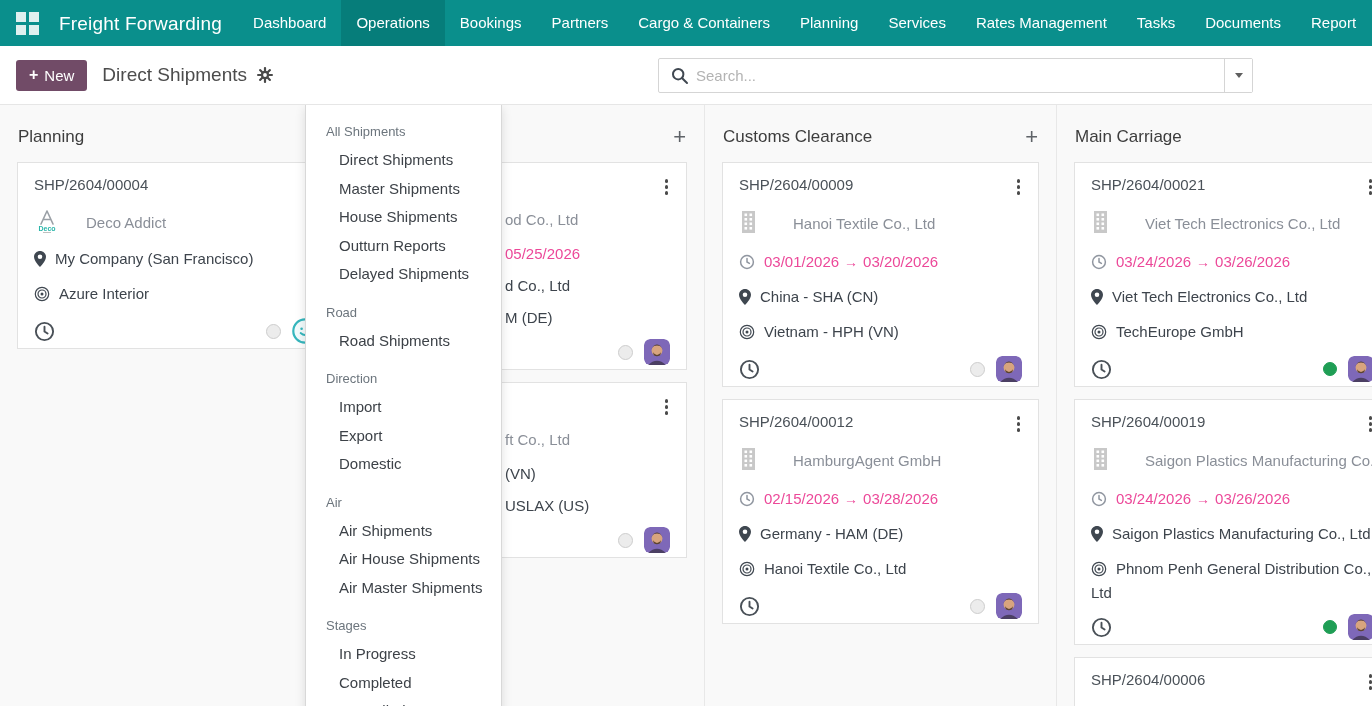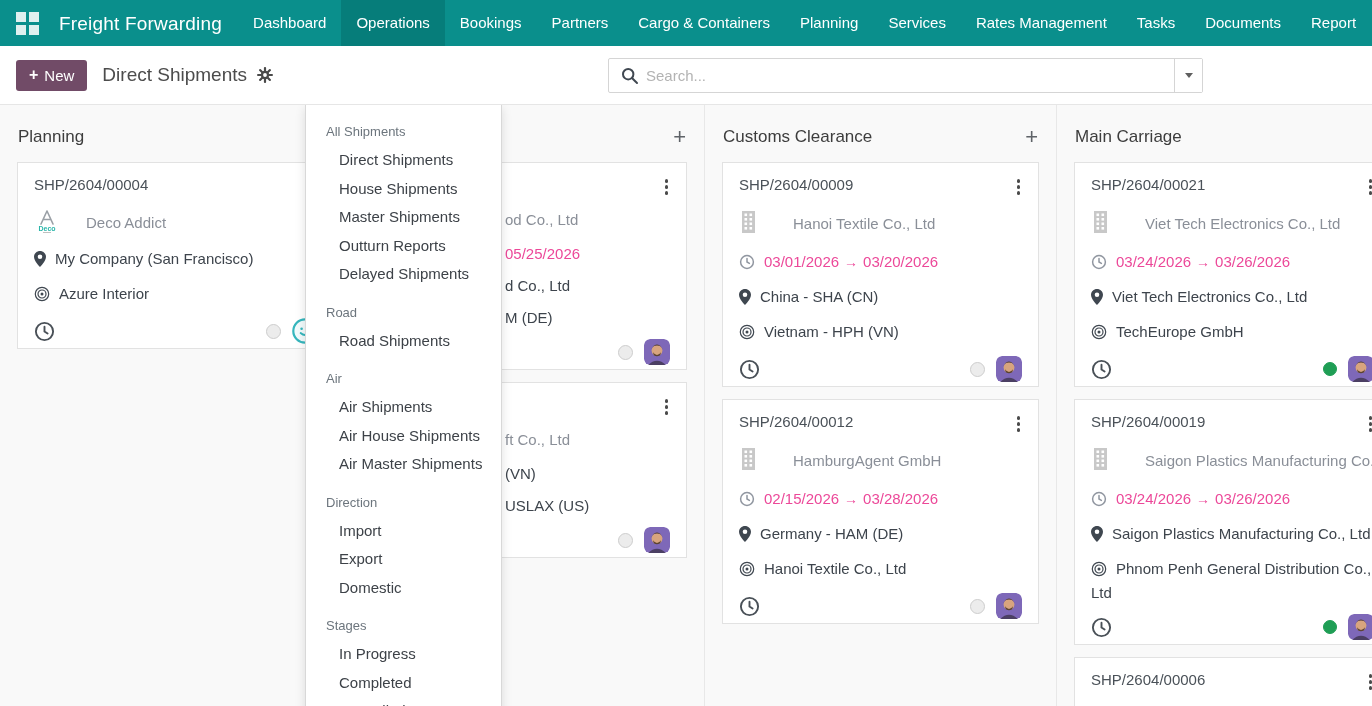--- a/index.html
+++ b/index.html
@@ -19,21 +19,21 @@
 
   
   .controlbar { height:59px; background:#fff; border-bottom:1px solid #e6e6e6;
                 position:relative; display:flex; align-items:center; }
   .new-btn { margin-left:16px; background:#714B67; color:#fff; font-size:15px;
              padding:7px 13px; border:none; border-radius:3px; display:flex;
              align-items:center; gap:6px; cursor:pointer; }
   .new-btn .plus { font-weight:700; font-size:16px; line-height:14px; }
   .page-title { font-size:19px; color:#4c4c4c; margin-left:15px; white-space:nowrap; }
   .gear-wrap { margin-left:10px; display:flex; align-items:center; cursor:pointer; }
-  .search-wrap { position:absolute; left:608px; top:12px; width:595px; height:35px;
+  .search-wrap { position:absolute; left:658px; top:12px; width:595px; height:35px;
                  display:flex; border:1px solid #d5d5d5; border-radius:2px; background:#fff; }
   .search-icon-box { display:flex; align-items:center; padding:0 7px 0 12px; }
   .search-input { flex:1; border:none; outline:none; font-size:15px; color:#555;
                   font-family:inherit; background:transparent; }
   .search-input::placeholder { color:#b3b3b3; }
   .caret-btn { width:28px; border-left:1px solid #d5d5d5; display:flex; align-items:center;
                justify-content:center; cursor:pointer; background:#fff; }
   .caret { width:0; height:0; border-left:4.5px solid transparent;
            border-right:4.5px solid transparent; border-top:5.5px solid #5f5f5f; }
 
@@ -507,41 +507,41 @@
             <i></i>
           </div>
         </div>
       </div>
     </div>
 
   <div class="dropdown" id="ops-menu" style="top:0">
       <div class="menu-section">
         <div class="menu-section-title">All Shipments</div>
         <div class="menu-item">Direct Shipments</div>
+        <div class="menu-item">Master Shipments</div>
         <div class="menu-item">House Shipments</div>
-        <div class="menu-item">Master Shipments</div>
         <div class="menu-item">Outturn Reports</div>
         <div class="menu-item">Delayed Shipments</div>
       </div>
       <div class="menu-section">
         <div class="menu-section-title">Road</div>
         <div class="menu-item">Road Shipments</div>
+      </div>
+      <div class="menu-section">
+        <div class="menu-section-title">Direction</div>
+        <div class="menu-item">Import</div>
+        <div class="menu-item">Export</div>
+        <div class="menu-item">Domestic</div>
       </div>
       <div class="menu-section">
         <div class="menu-section-title">Air</div>
         <div class="menu-item">Air Shipments</div>
         <div class="menu-item">Air House Shipments</div>
         <div class="menu-item">Air Master Shipments</div>
       </div>
       <div class="menu-section">
-        <div class="menu-section-title">Direction</div>
-        <div class="menu-item">Import</div>
-        <div class="menu-item">Export</div>
-        <div class="menu-item">Domestic</div>
-      </div>
-      <div class="menu-section">
         <div class="menu-section-title">Stages</div>
         <div class="menu-item">In Progress</div>
         <div class="menu-item">Completed</div>
         <div class="menu-item">Cancelled</div>
       </div>
     </div>
 </div>
 
 </body></html>

